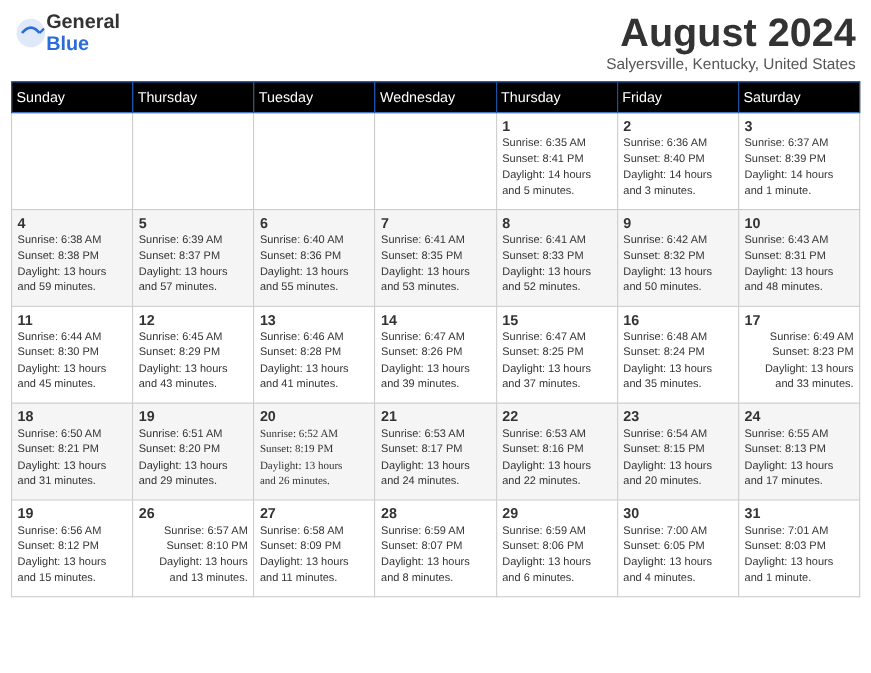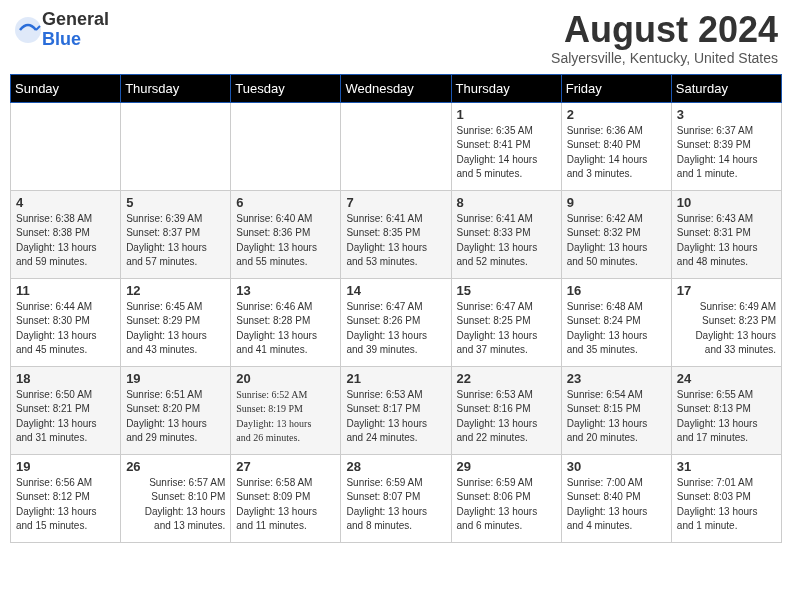--- a/index.html
+++ b/index.html
@@ -345,21 +345,21 @@
         <td>
           <span class="day-num">29</span>
           <div class="cell-info" style="white-space: pre-line;">Sunrise: 6:59 AM
 Sunset: 8:06 PM
 Daylight: 13 hours
 and 6 minutes.</div>
         </td>
         <td>
           <span class="day-num">30</span>
           <div class="cell-info" style="white-space: pre-line;">Sunrise: 7:00 AM
-Sunset: 8:40 PM
+Sunset: 6:05 PM
 Daylight: 13 hours
 and 4 minutes.</div>
         </td>
         <td>
           <span class="day-num">31</span>
           <div class="cell-info" style="white-space: pre-line;">Sunrise: 7:01 AM
 Sunset: 8:03 PM
 Daylight: 13 hours
 and 1 minute.</div>
         </td>

